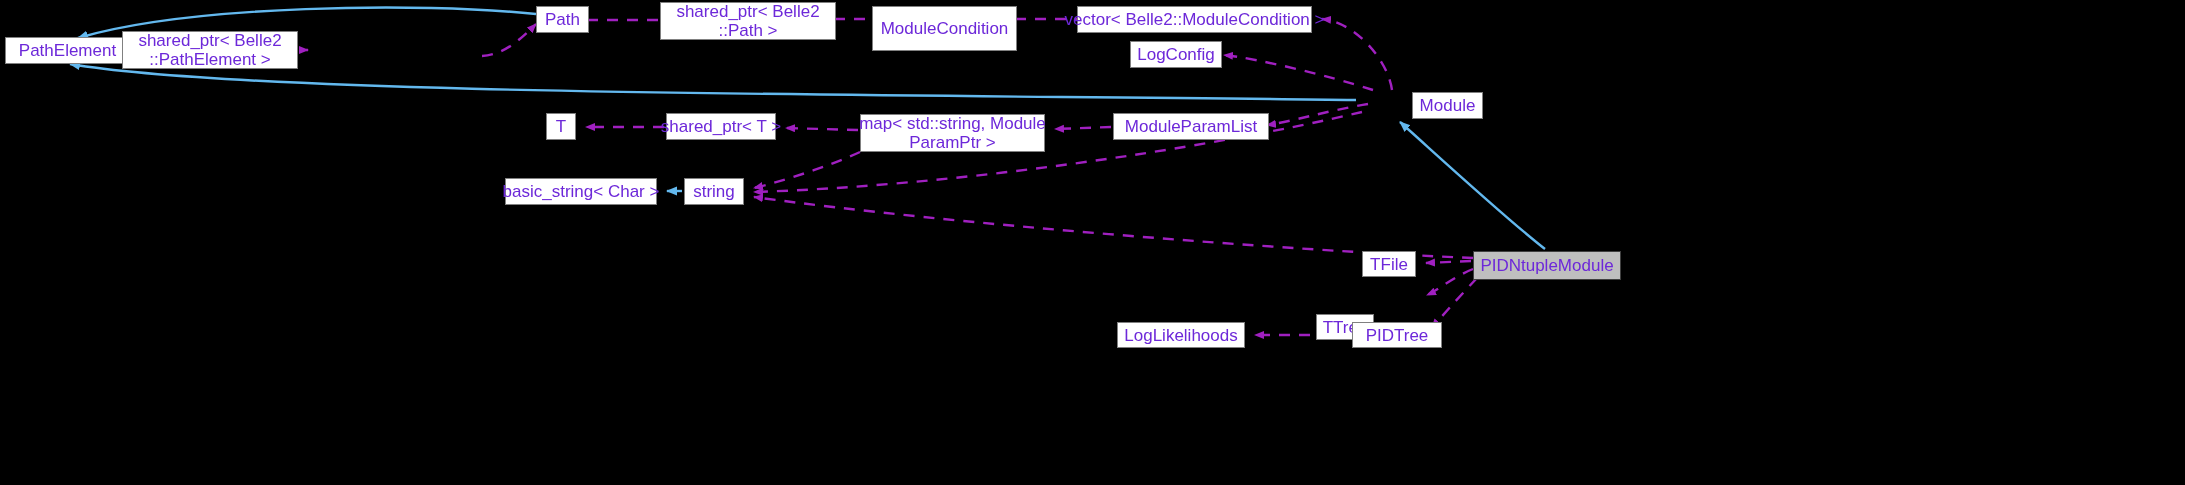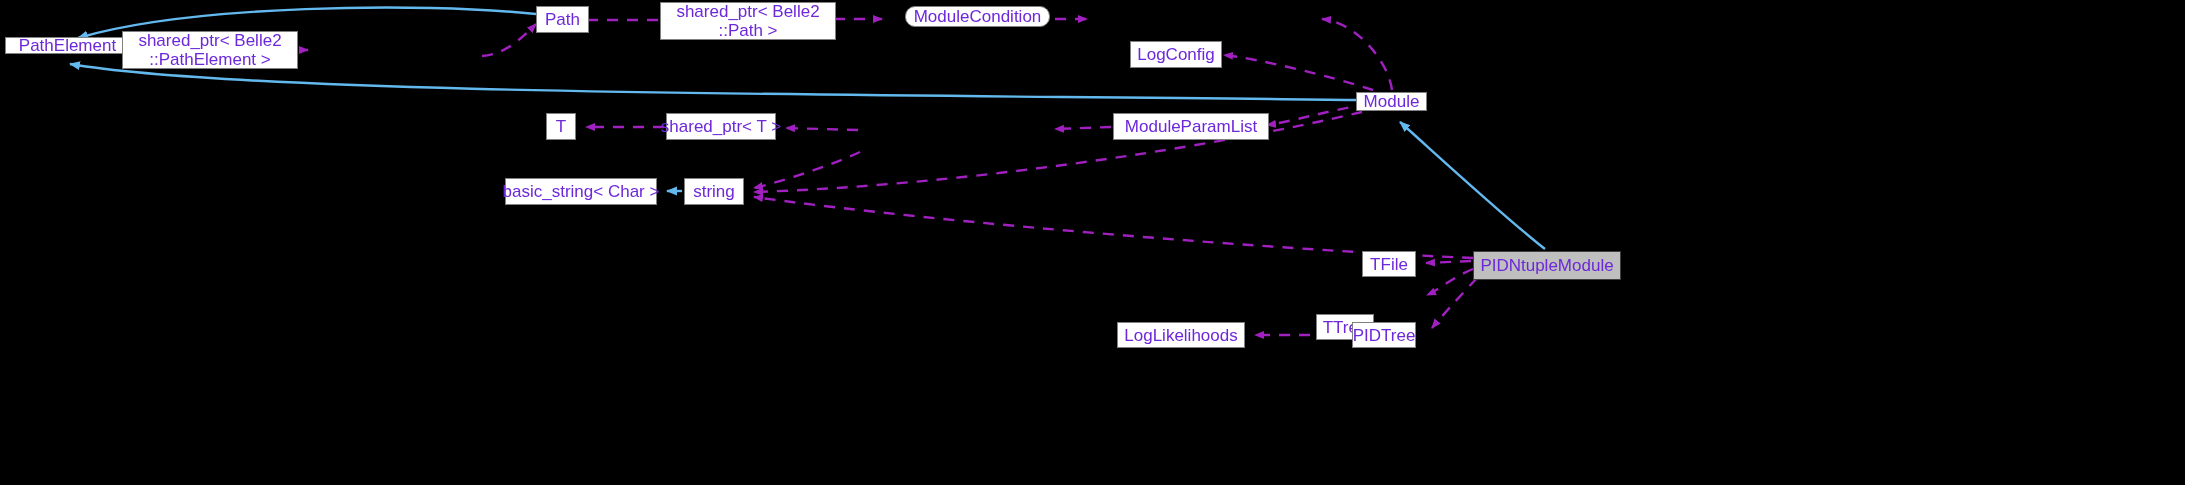--- a/index.html
+++ b/index.html
@@ -88,60 +88,67 @@
     </g>
 
     <g fill="none" stroke="#63b8ee" stroke-width="2.4" marker-end="url(#arrow-inherit)">
       <path d="M 536 14 C 420 2, 190 5, 78 38"></path>
       <path d="M 1356 100 C 900 94, 260 96, 70 64"></path>
       <path d="M 682 191 L 667 191"></path>
       <path d="M 1545 249 C 1505 218, 1425 144, 1400 122"></path>
     </g>
   </svg>
 
-  <div class="node" id="node-pathelement" style="left:5px; top:37px; width:125px; height:17px;">
+  <div class="node" id="node-pathelement" style="left:5px; top:37px; width:125px; height:27px;">
     <span class="node-label">PathElement</span>
   </div>
 
   <div class="node" id="node-sharedptr_pathelem" style="left:122px; top:31px; width:176px; height:38px;">
     <span class="node-label">shared_ptr&lt; Belle2
 ::PathElement &gt;</span>
   </div>
 
 
   <div class="node" id="node-path" style="left:536px; top:6px; width:53px; height:27px;">
     <span class="node-label">Path</span>
   </div>
 
   <div class="node" id="node-sharedptr_path" style="left:660px; top:2px; width:176px; height:38px;">
     <span class="node-label">shared_ptr&lt; Belle2
 ::Path &gt;</span>
   </div>
 
-  <div class="node" id="node-modulecondition" style="left:905px; top:6px; width:145px; height:21px;border-radius:10px;">
+  <div class="node" id="node-modulecondition" style="left:872px; top:6px; width:145px; height:45px;">
     <span class="node-label">ModuleCondition</span>
   </div>
 
+  <div class="node" id="node-vector_modulecond" style="left:1077px; top:6px; width:235px; height:27px;">
+    <span class="node-label">vector&lt; Belle2::ModuleCondition &gt;</span>
+  </div>
 
   <div class="node" id="node-logconfig" style="left:1122px; top:41px; width:92px; height:27px;margin-left:8px;">
     <span class="node-label">LogConfig</span>
   </div>
 
-  <div class="node" id="node-module" style="left:1356px; top:92px; width:71px; height:19px;">
+  <div class="node" id="node-module" style="left:1412px; top:92px; width:71px; height:27px;">
     <span class="node-label">Module</span>
   </div>
 
   <div class="node" id="node-t" style="left:546px; top:113px; width:30px; height:27px;">
     <span class="node-label">T</span>
   </div>
 
   <div class="node" id="node-sharedptr_t" style="left:666px; top:113px; width:110px; height:27px;">
     <span class="node-label">shared_ptr&lt; T &gt;</span>
   </div>
 
+  <div class="node" id="node-map_moduleparamptr" style="left:860px; top:114px; width:185px; height:38px;">
+    <span class="node-label">map&lt; std::string, Module
+ParamPtr &gt;</span>
+  </div>
 
   <div class="node" id="node-moduleparamlist" style="left:1113px; top:113px; width:156px; height:27px;">
     <span class="node-label">ModuleParamList</span>
   </div>
 
   <div class="node" id="node-basicstring_char" style="left:505px; top:178px; width:152px; height:27px;">
     <span class="node-label">basic_string&lt; Char &gt;</span>
   </div>
 
   <div class="node" id="node-string" style="left:684px; top:178px; width:60px; height:27px;">
@@ -153,21 +160,21 @@
   </div>
 
   <div class="node" id="node-ttree" style="left:1316px; top:285px; width:58px; height:26px;margin-top:29px;">
     <span class="node-label">TTree</span>
   </div>
 
   <div class="node" id="node-loglikelihoods" style="left:1117px; top:322px; width:128px; height:26px;">
     <span class="node-label">LogLikelihoods</span>
   </div>
 
-  <div class="node" id="node-pidtree" style="left:1352px; top:322px; width:64px; height:26px;">
+  <div class="node" id="node-pidtree" style="left:1352px; top:322px; width:90px; height:26px;">
     <span class="node-label">PIDTree</span>
   </div>
 
   <div class="node highlight" id="node-pidntuplemodule" style="left:1473px; top:251px; width:148px; height:29px;">
     <span class="node-label">PIDNtupleModule</span>
   </div>
 
 </div>
 
 </body></html>

